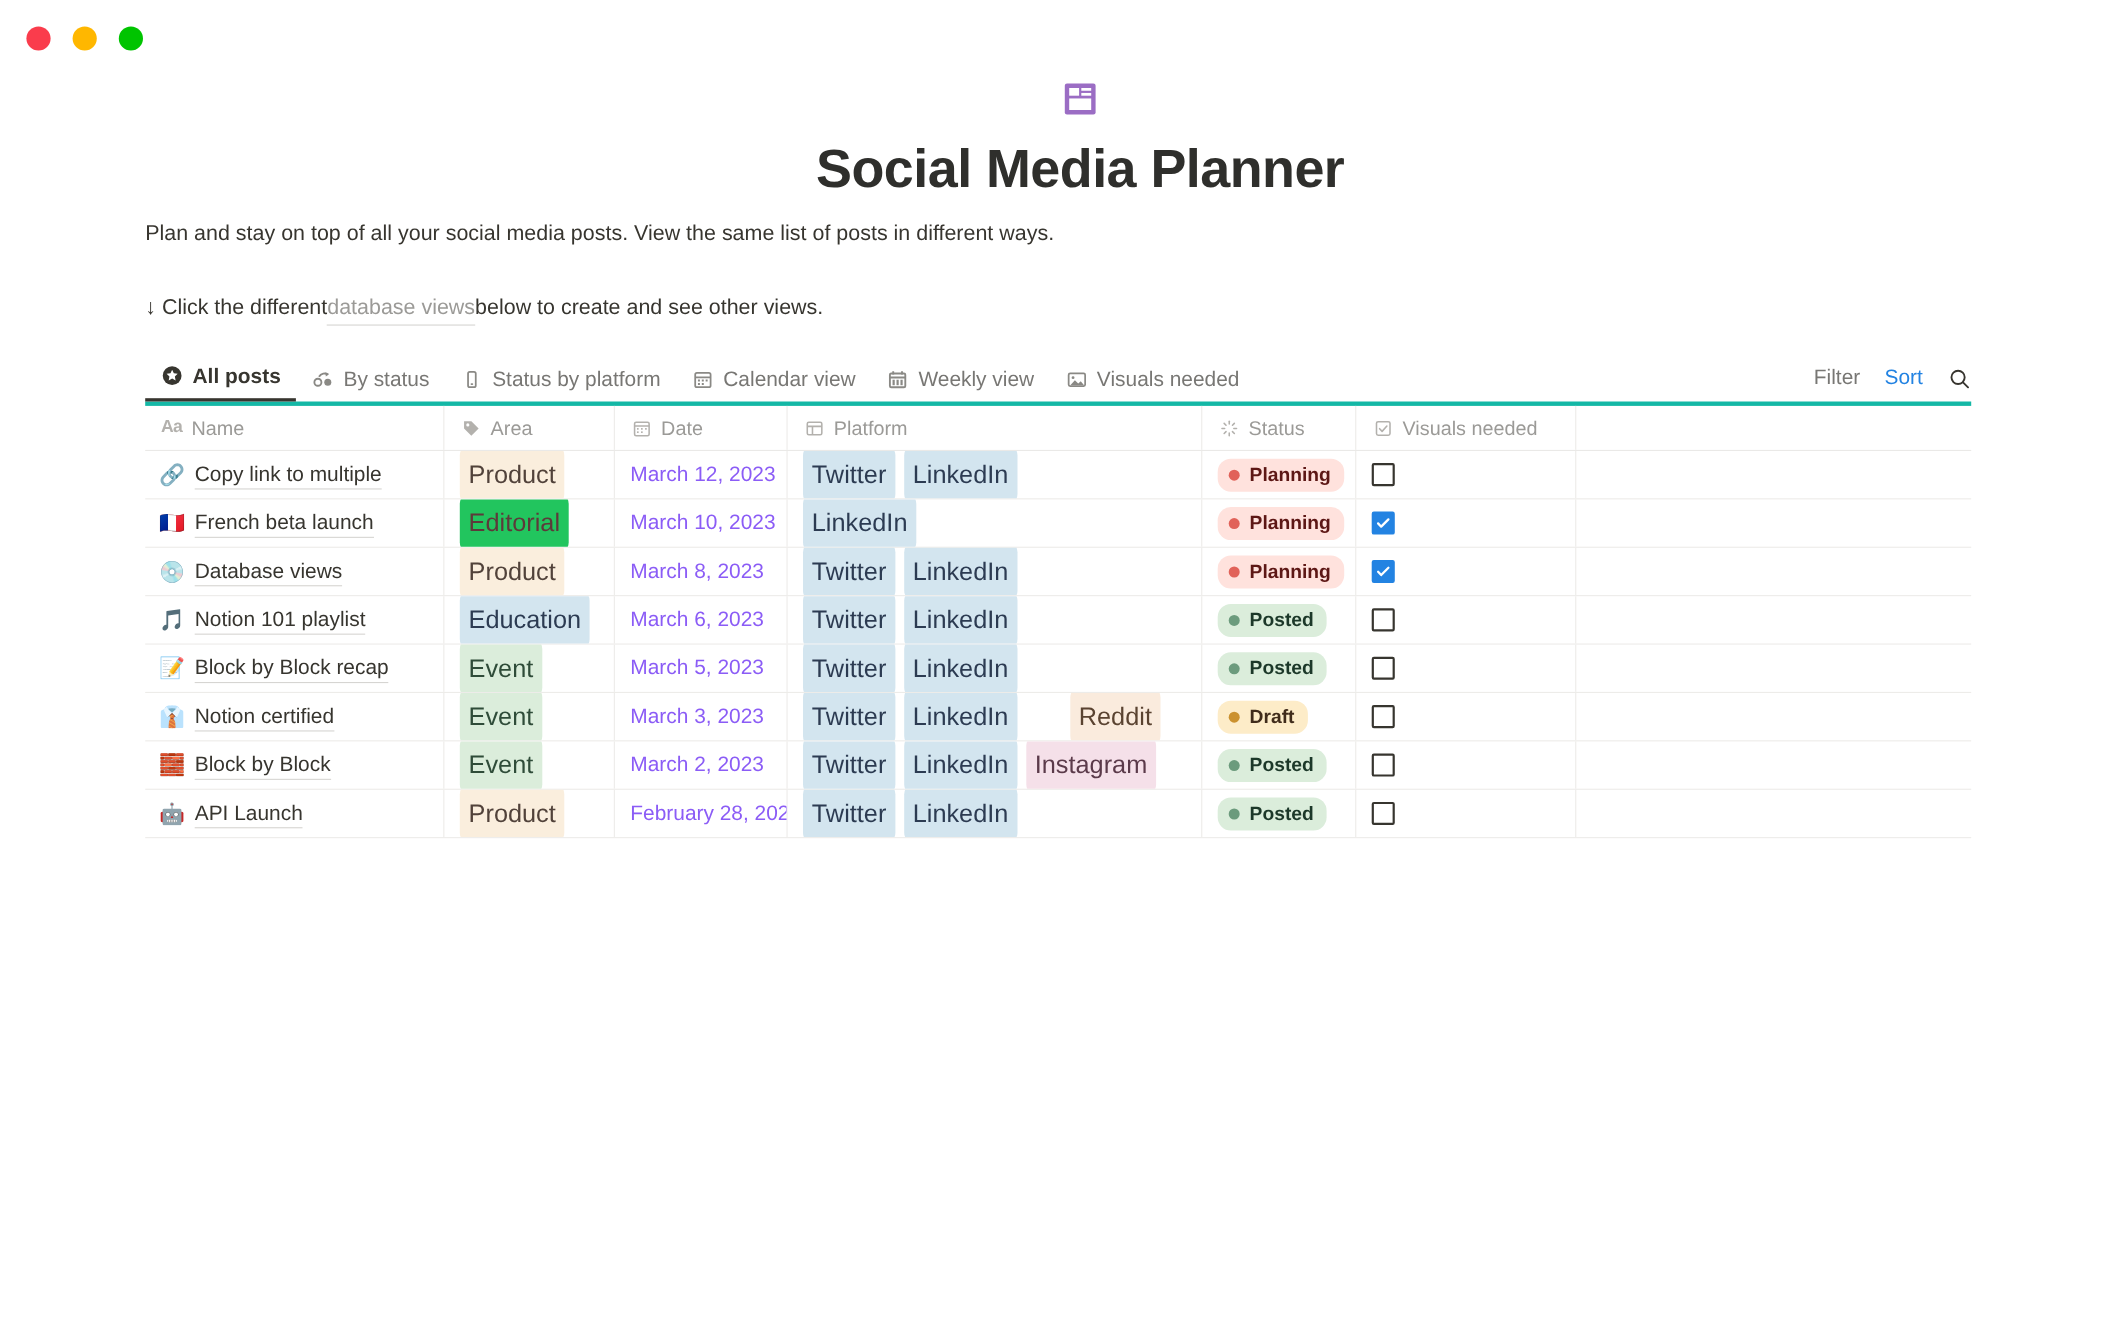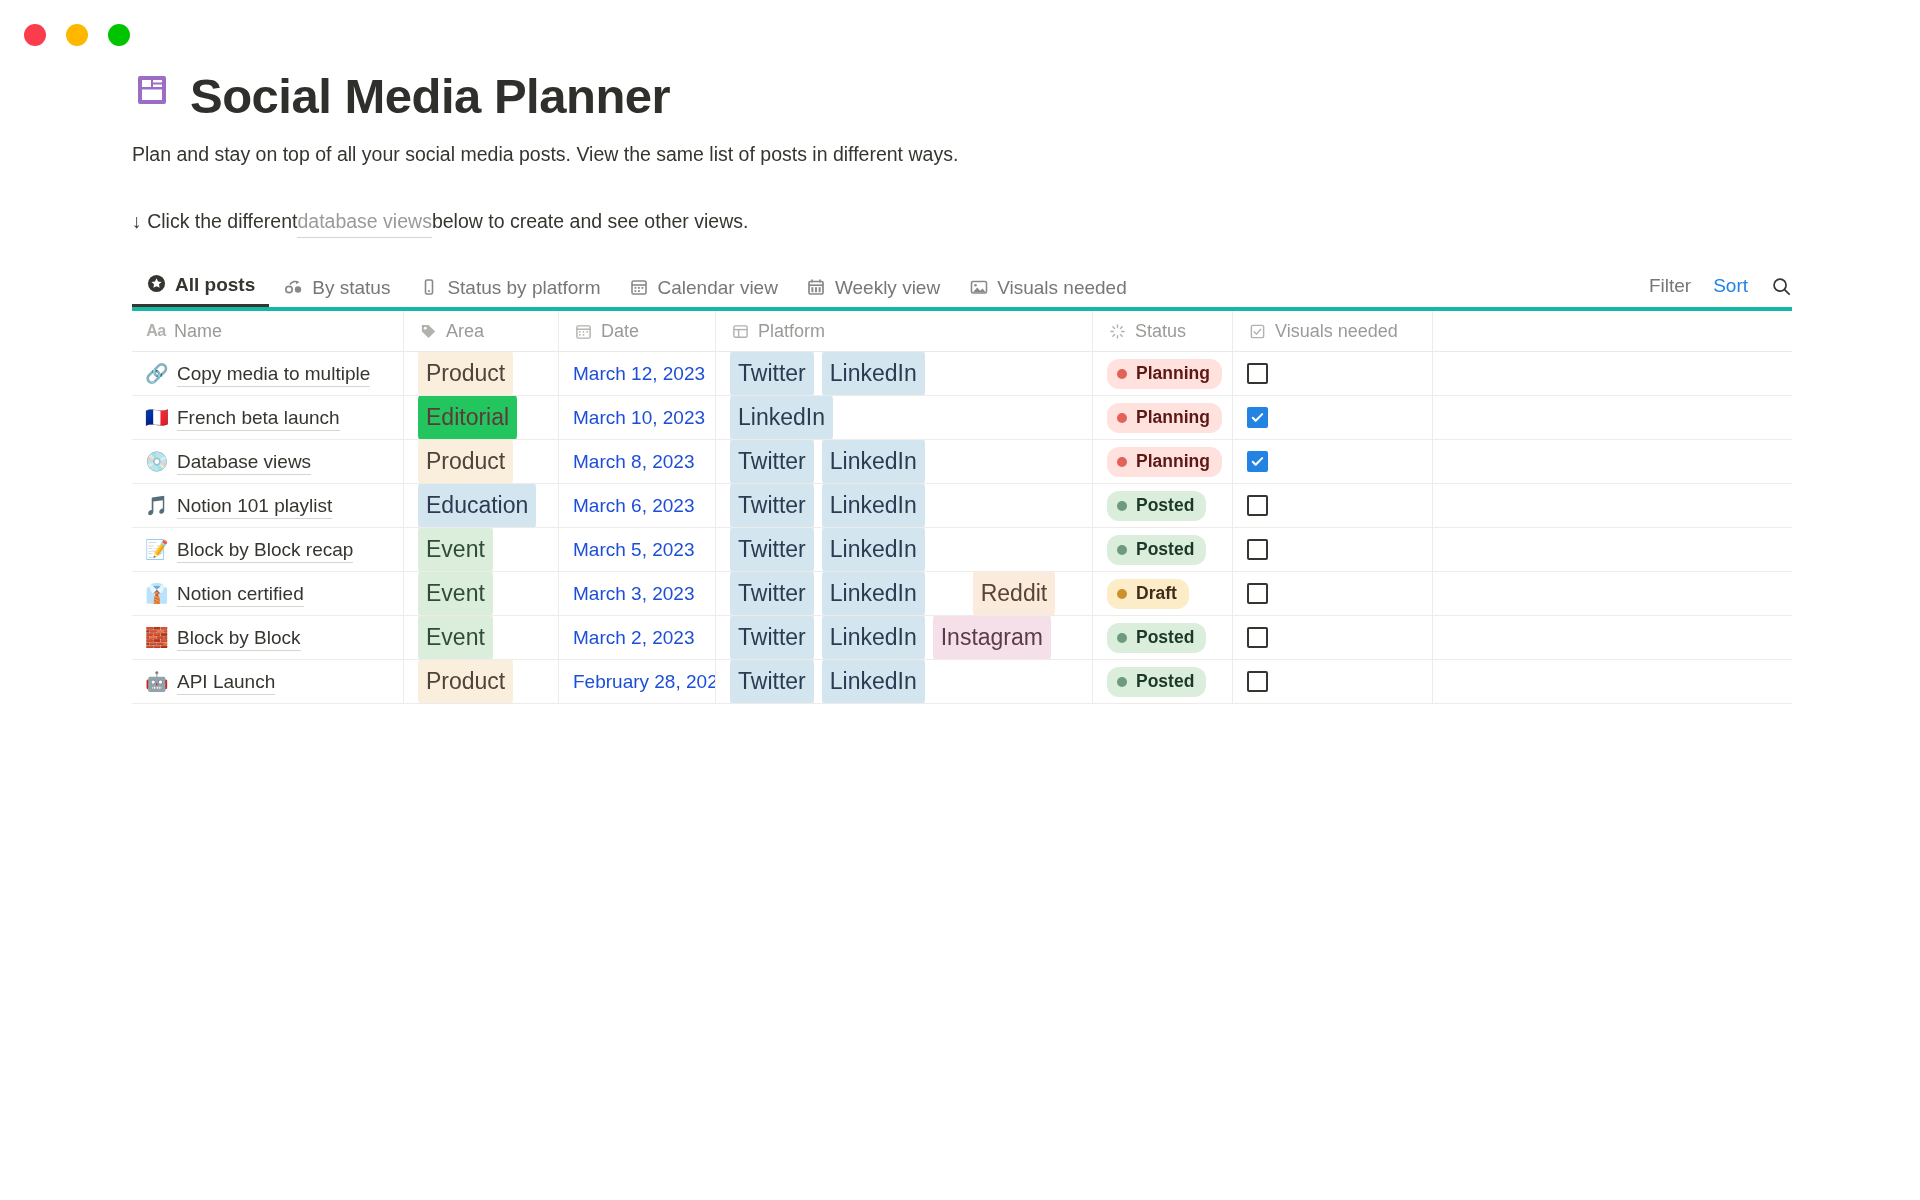--- a/index.html
+++ b/index.html
@@ -22,21 +22,21 @@
     align-items: center;
   }
   .dot { width: 22px; height: 22px; border-radius: 50%; }
   .dot-close { background: #fa3c4c; }
   .dot-min   { background: #ffb700; }
   .dot-max   { background: #00c400; }
 
   
   .page { position: absolute; left: 132px; top: 70px; width: 1700px; }
 
-  .title-row { display: flex; gap: 18px; margin-bottom: 16px; }
+  .title-row { display: flex; align-items: center; gap: 18px; margin-bottom: 16px; flex-direction: column; }
   .page-emoji {
     width: 40px; height: 40px;
     display: flex; align-items: center; justify-content: center;
     flex: 0 0 auto;
   }
   .page-title {
     font-size: 49px;
     font-weight: bold;
     letter-spacing: -0.5px;
     line-height: 1.1;
@@ -127,21 +127,21 @@
   .row-emoji { font-size: 19px; width: 22px; display: flex; align-items: center; justify-content: center; flex: 0 0 auto; }
   .name-text {
     font-size: 19px;
     color: #37352f;
     border-bottom: 1px solid #d6d5d2;
     line-height: 1.35;
     white-space: nowrap;
     cursor: pointer;
   }
 
-  .date-text { font-size: 19px; color: #1d4ed8; white-space: nowrap; }
+  .date-text { font-size: 19px; color: #8b5cf6; white-space: nowrap; }
 
   .pill {
     display: inline-flex;
     align-items: center;
     font-size: 23px;
     padding: 12px 8px;
     border-radius: 10px;
     line-height: 1.35;
     white-space: nowrap;
   }
@@ -372,21 +372,21 @@
         </span>
       </div>
       <div class="tcell last col-blank"></div>
     </div>
 
     <div id="table-body">
         <div class="trow">
           <div class="tcell first col-name">
             <div class="name-cell">
               <span class="row-emoji">🔗</span>
-              <span class="name-text">Copy media to multiple</span>
+              <span class="name-text">Copy link to multiple</span>
             </div>
           </div>
           <div class="tcell col-area">
             <span class="pill" style="background: rgb(250, 238, 221); color: rgb(81, 66, 58);">Product</span>
           </div>
           <div class="tcell col-date">
             <span class="date-text">March 12, 2023</span>
           </div>
           <div class="tcell col-platform">
             <div class="pills">

